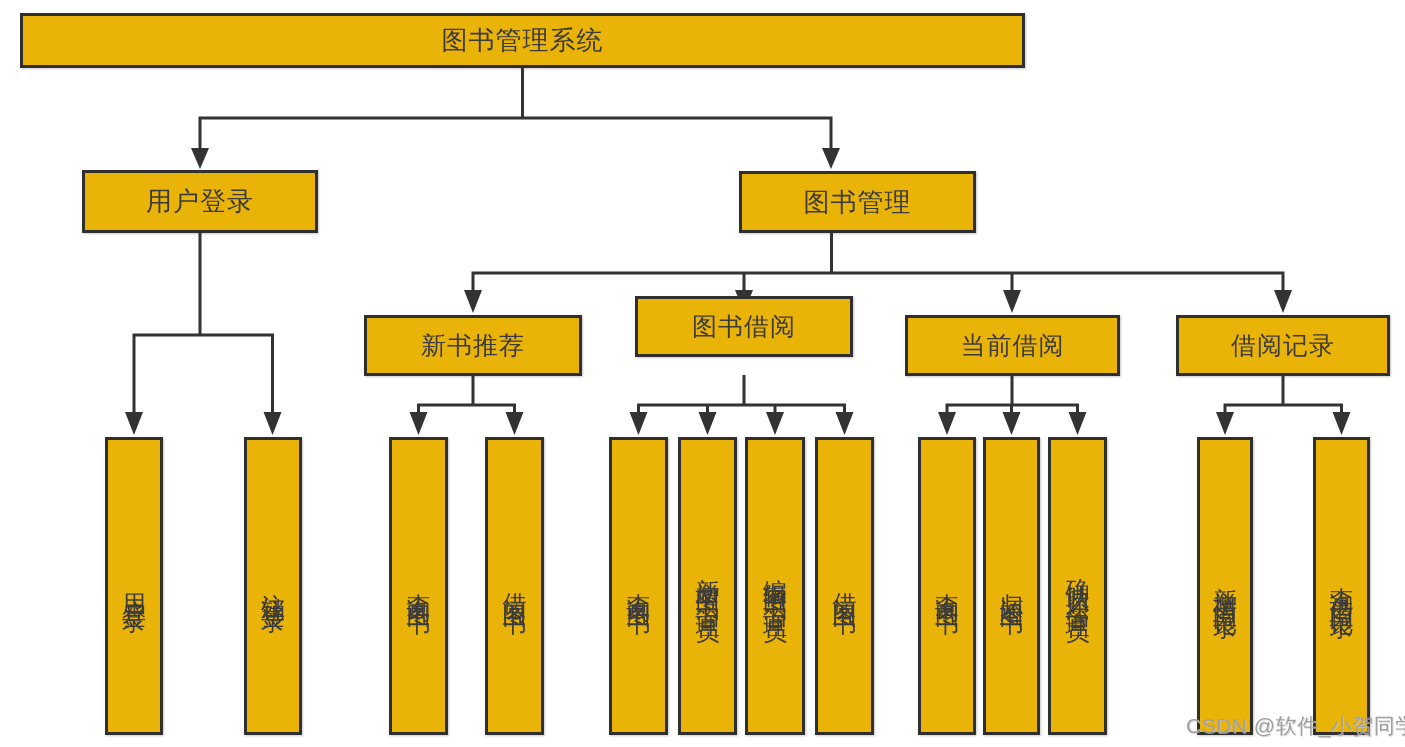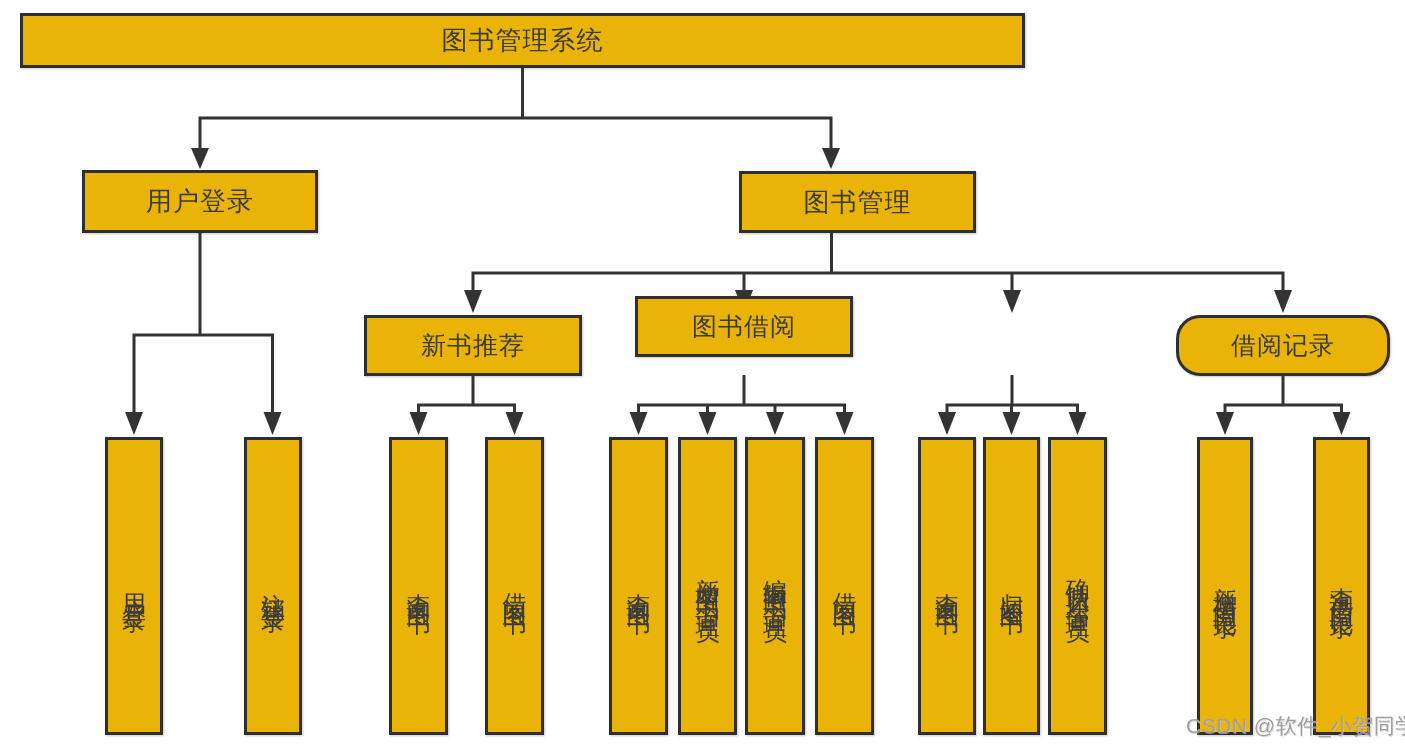--- a/index.html
+++ b/index.html
@@ -113,21 +113,22 @@
     </g>
   </svg>
 
   <div class="node hnode" style="left:20px; top:13px; width:1005px; height:55px;">图书管理系统</div>
 
   <div class="node hnode" style="left:82px; top:170px; width:236px; height:63px;">用户登录</div>
   <div class="node hnode" style="left:713px; top:171px; width:237px; height:62px;margin-left:26px;">图书管理</div>
 
   <div class="node hnode l3" style="left:364px; top:315px; width:218px; height:61px;">新书推荐</div>
   <div class="node hnode l3" style="left:635px; top:296px; width:218px; height:61px;">图书借阅</div>
-  <div class="node hnode l3" style="left:1176px; top:315px; width:214px; height:61px;border-radius:24px;">借阅记录</div>
+  <div class="node hnode l3" style="left:905px; top:315px; width:215px; height:61px;">当前借阅</div>
+  <div class="node hnode l3" style="left:1176px; top:315px; width:214px; height:61px;">借阅记录</div>
 
   <div class="node leaf" style="left:105px; width:58px;">
     <span>用户登录</span>
   </div>
   <div class="node leaf" style="left:244px; width:58px;">
     <span>注销登录</span>
   </div>
 
   <div class="node leaf" style="left:389px; width:59px;">
     <span>查询图书</span>

